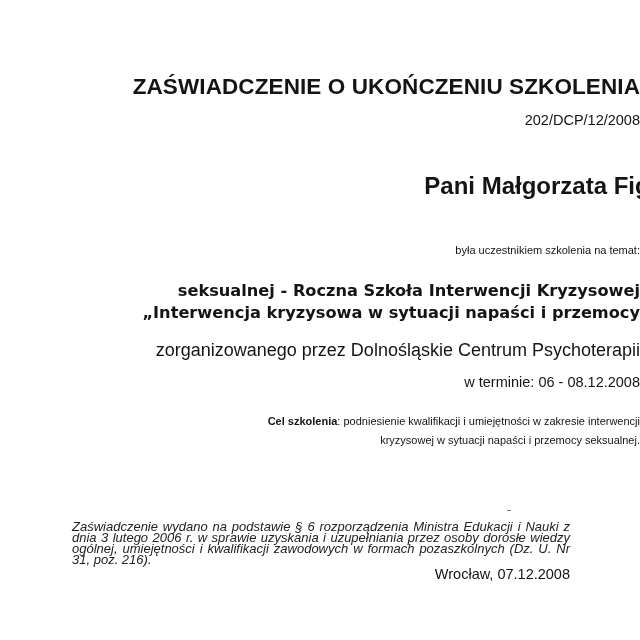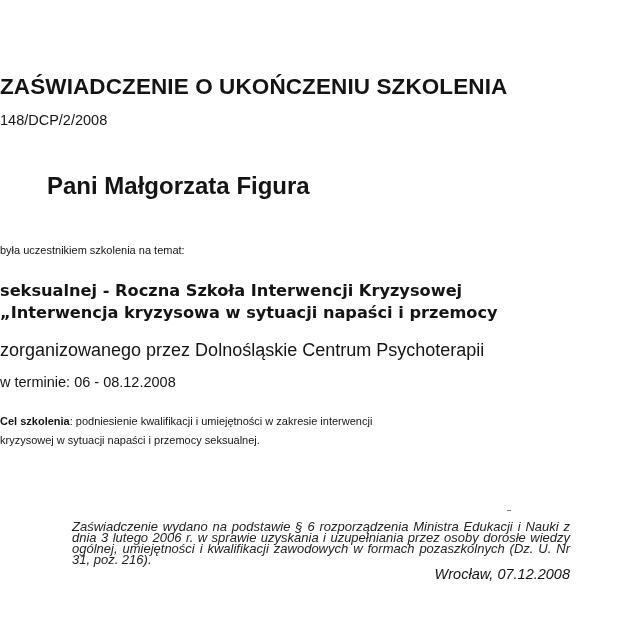--- a/index.html
+++ b/index.html
@@ -1,41 +1,41 @@
 <!DOCTYPE html>
 <html><head>
   <meta charset="utf-8">
   <style>
     html, body { margin: 0; padding: 0; }
     body {
       width: 640px; height: 640px; background: #ffffff; color: #141414;
       font-family: "Liberation Sans", sans-serif; position: relative; overflow: hidden;
     }
-    .abs { position: absolute; left: 0; width: 640px; text-align: left; white-space: nowrap; }
+    .abs { position: absolute; left: 0; width: 640px; text-align: right; white-space: nowrap; }
     .title { top: 74px; font-size: 22.5px; font-weight: bold; letter-spacing: 0.1px; }
     .number { top: 112px; font-size: 14.5px; }
     .name { top: 172px; font-size: 24px; font-weight: bold; margin-left: 47px; }
     .intro { top: 244px; font-size: 11px; }
     .topic { top: 280px; font-family: "DejaVu Sans", sans-serif; font-weight: bold; font-size: 16.2px; line-height: 22px; }
     .org { top: 340px; font-size: 18px; }
     .term { top: 374px; font-size: 14.5px; }
     .goal { top: 412px; font-size: 11px; line-height: 19px; }
     .goal b { font-weight: bold; }
     .legal {
       position: absolute; left: 72px; width: 498px; top: 521px; font-size: 13px;
       line-height: 11px; text-align: justify; text-align-last: left; color: #222; font-style: italic;
     }
-    .place { position: absolute; right: 70px; top: 566px; font-size: 14.5px; font-style: italic; }
+    .place { position: absolute; right: 70px; top: 566px; font-size: 14.5px; }
     .tick { position: absolute; left: 507px; top: 510px; width: 4px; height: 1px; background: #777; }
   </style>
 </head>
 <body>
 
 <div class="abs title">ZAŚWIADCZENIE O UKOŃCZENIU SZKOLENIA</div>
-<div class="abs number">148/DCP/2/2008</div>
+<div class="abs number">202/DCP/12/2008</div>
 <div class="abs name">Pani Małgorzata Figura</div>
 <div class="abs intro">była uczestnikiem szkolenia na temat:</div>
 <div class="abs topic">
   <div>seksualnej - Roczna Szkoła Interwencji Kryzysowej</div>
   <div>„Interwencja kryzysowa w sytuacji napaści i przemocy</div>
 </div>
 <div class="abs org">zorganizowanego przez Dolnośląskie Centrum Psychoterapii</div>
 <div class="abs term">w terminie: 06 - 08.12.2008</div>
 <div class="abs goal">
   <div><b>Cel szkolenia</b><span>: podniesienie kwalifikacji i umiejętności w zakresie interwencji</span></div>

